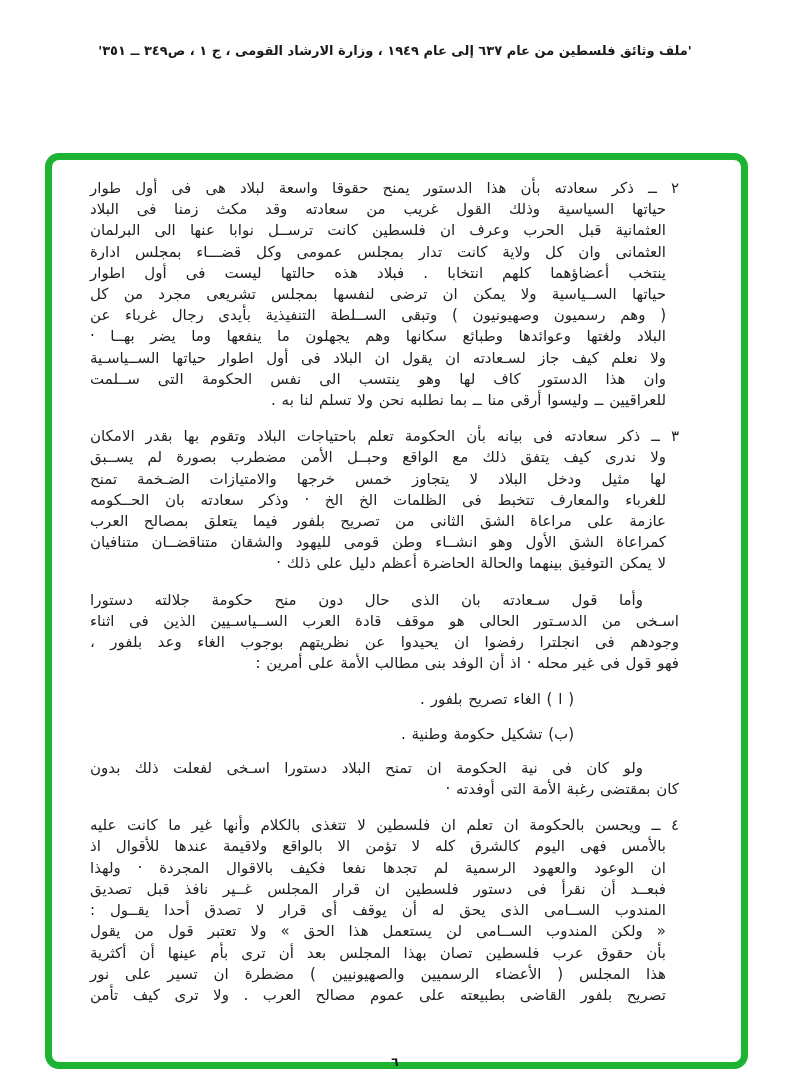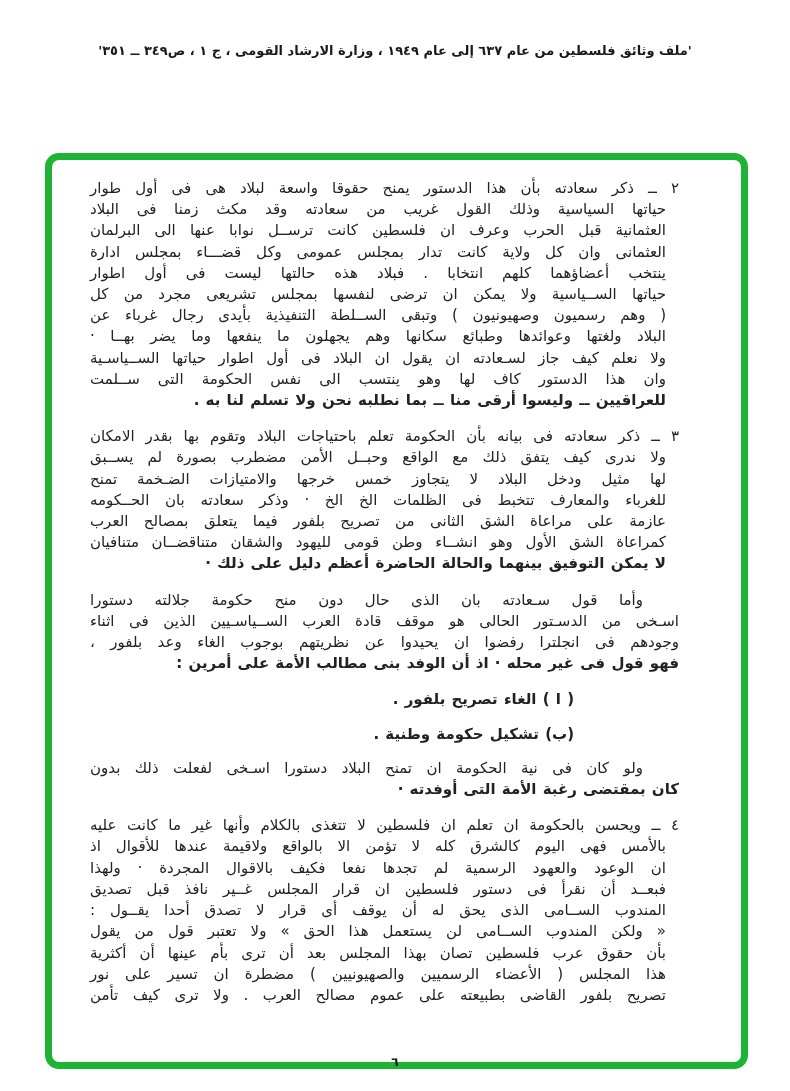--- a/index.html
+++ b/index.html
@@ -45,21 +45,21 @@
     line-height:21.2px;
     color:#222222;
   }
   .block{margin:0 0 15px 0;}
   .block.list-item{margin:0 0 13px 0;}
   .line{
     text-align:justify;
     text-align-last:justify;
     word-spacing:1px;
   }
-  .line.last{text-align-last:right;font-weight:bold;}
+  .line.last{text-align-last:right;}
   .numbered .line{padding-right:13px;}
   .numbered .line:first-child{padding-right:0;}
   .plain .line:first-child{text-indent:36px;}
   .list-item .line{
     text-align-last:right;
     padding-right:105px;
   }
   .page-number{
     position:absolute;
     top:1055px;left:0;

